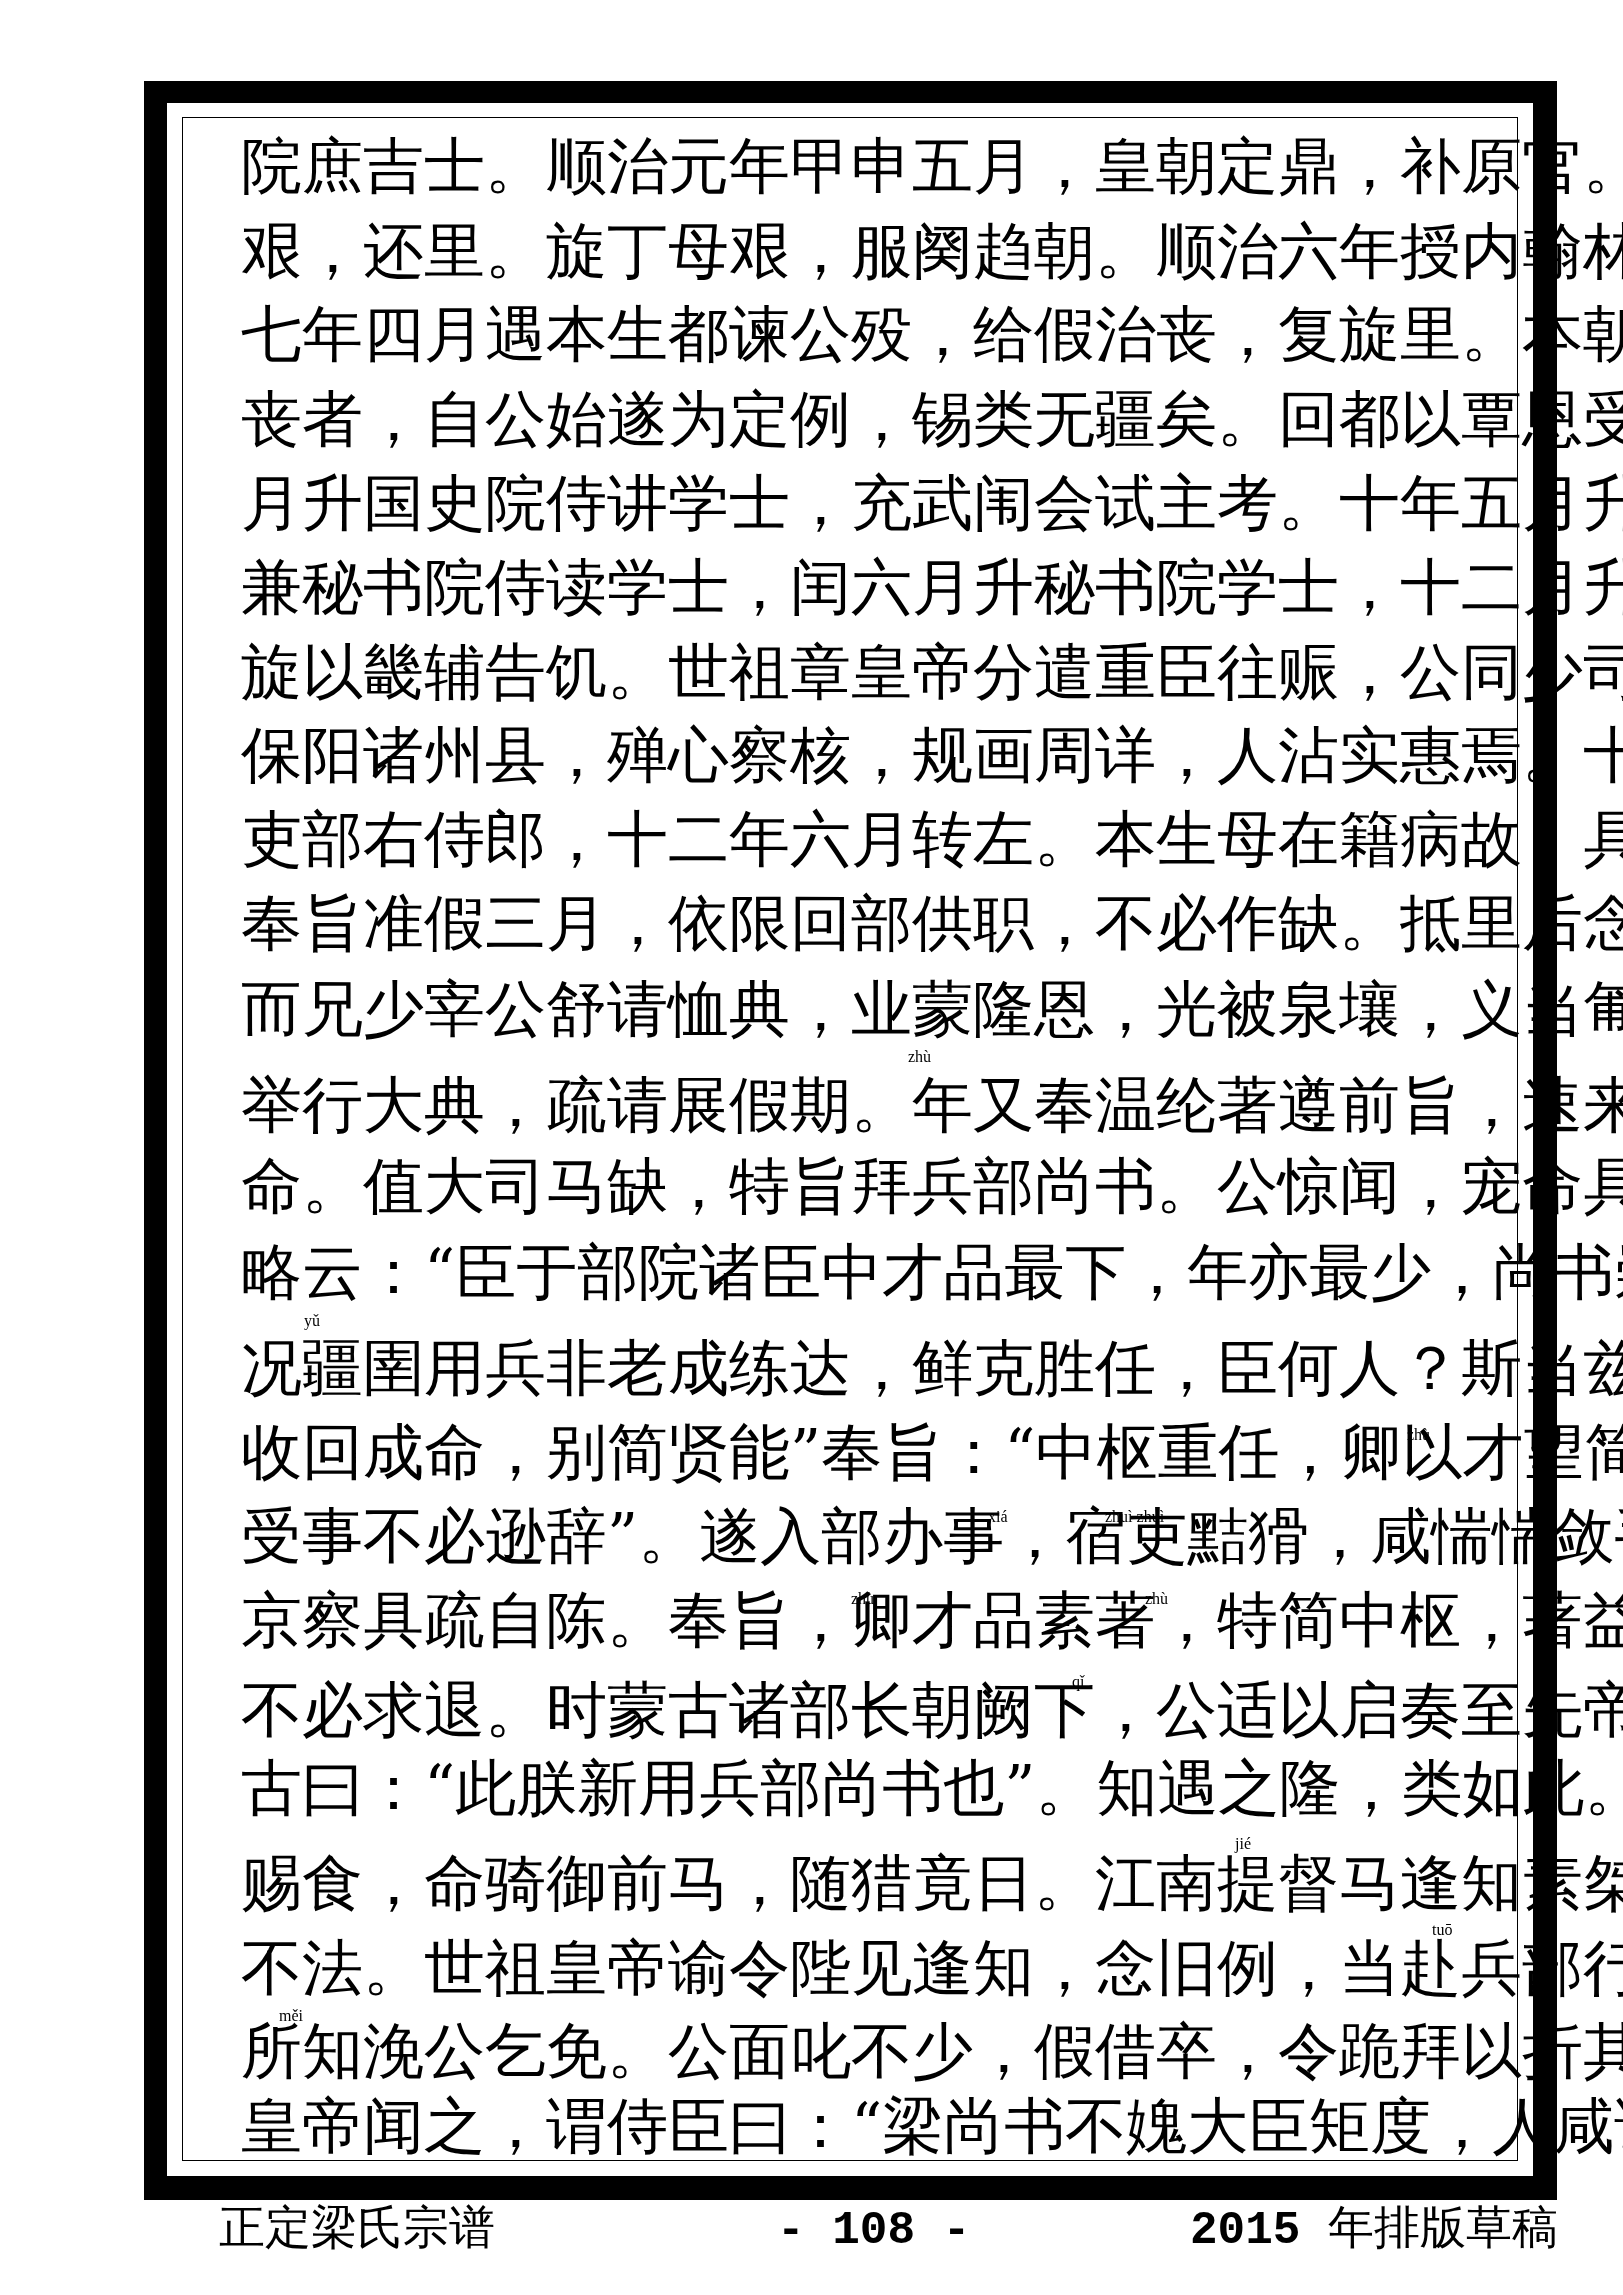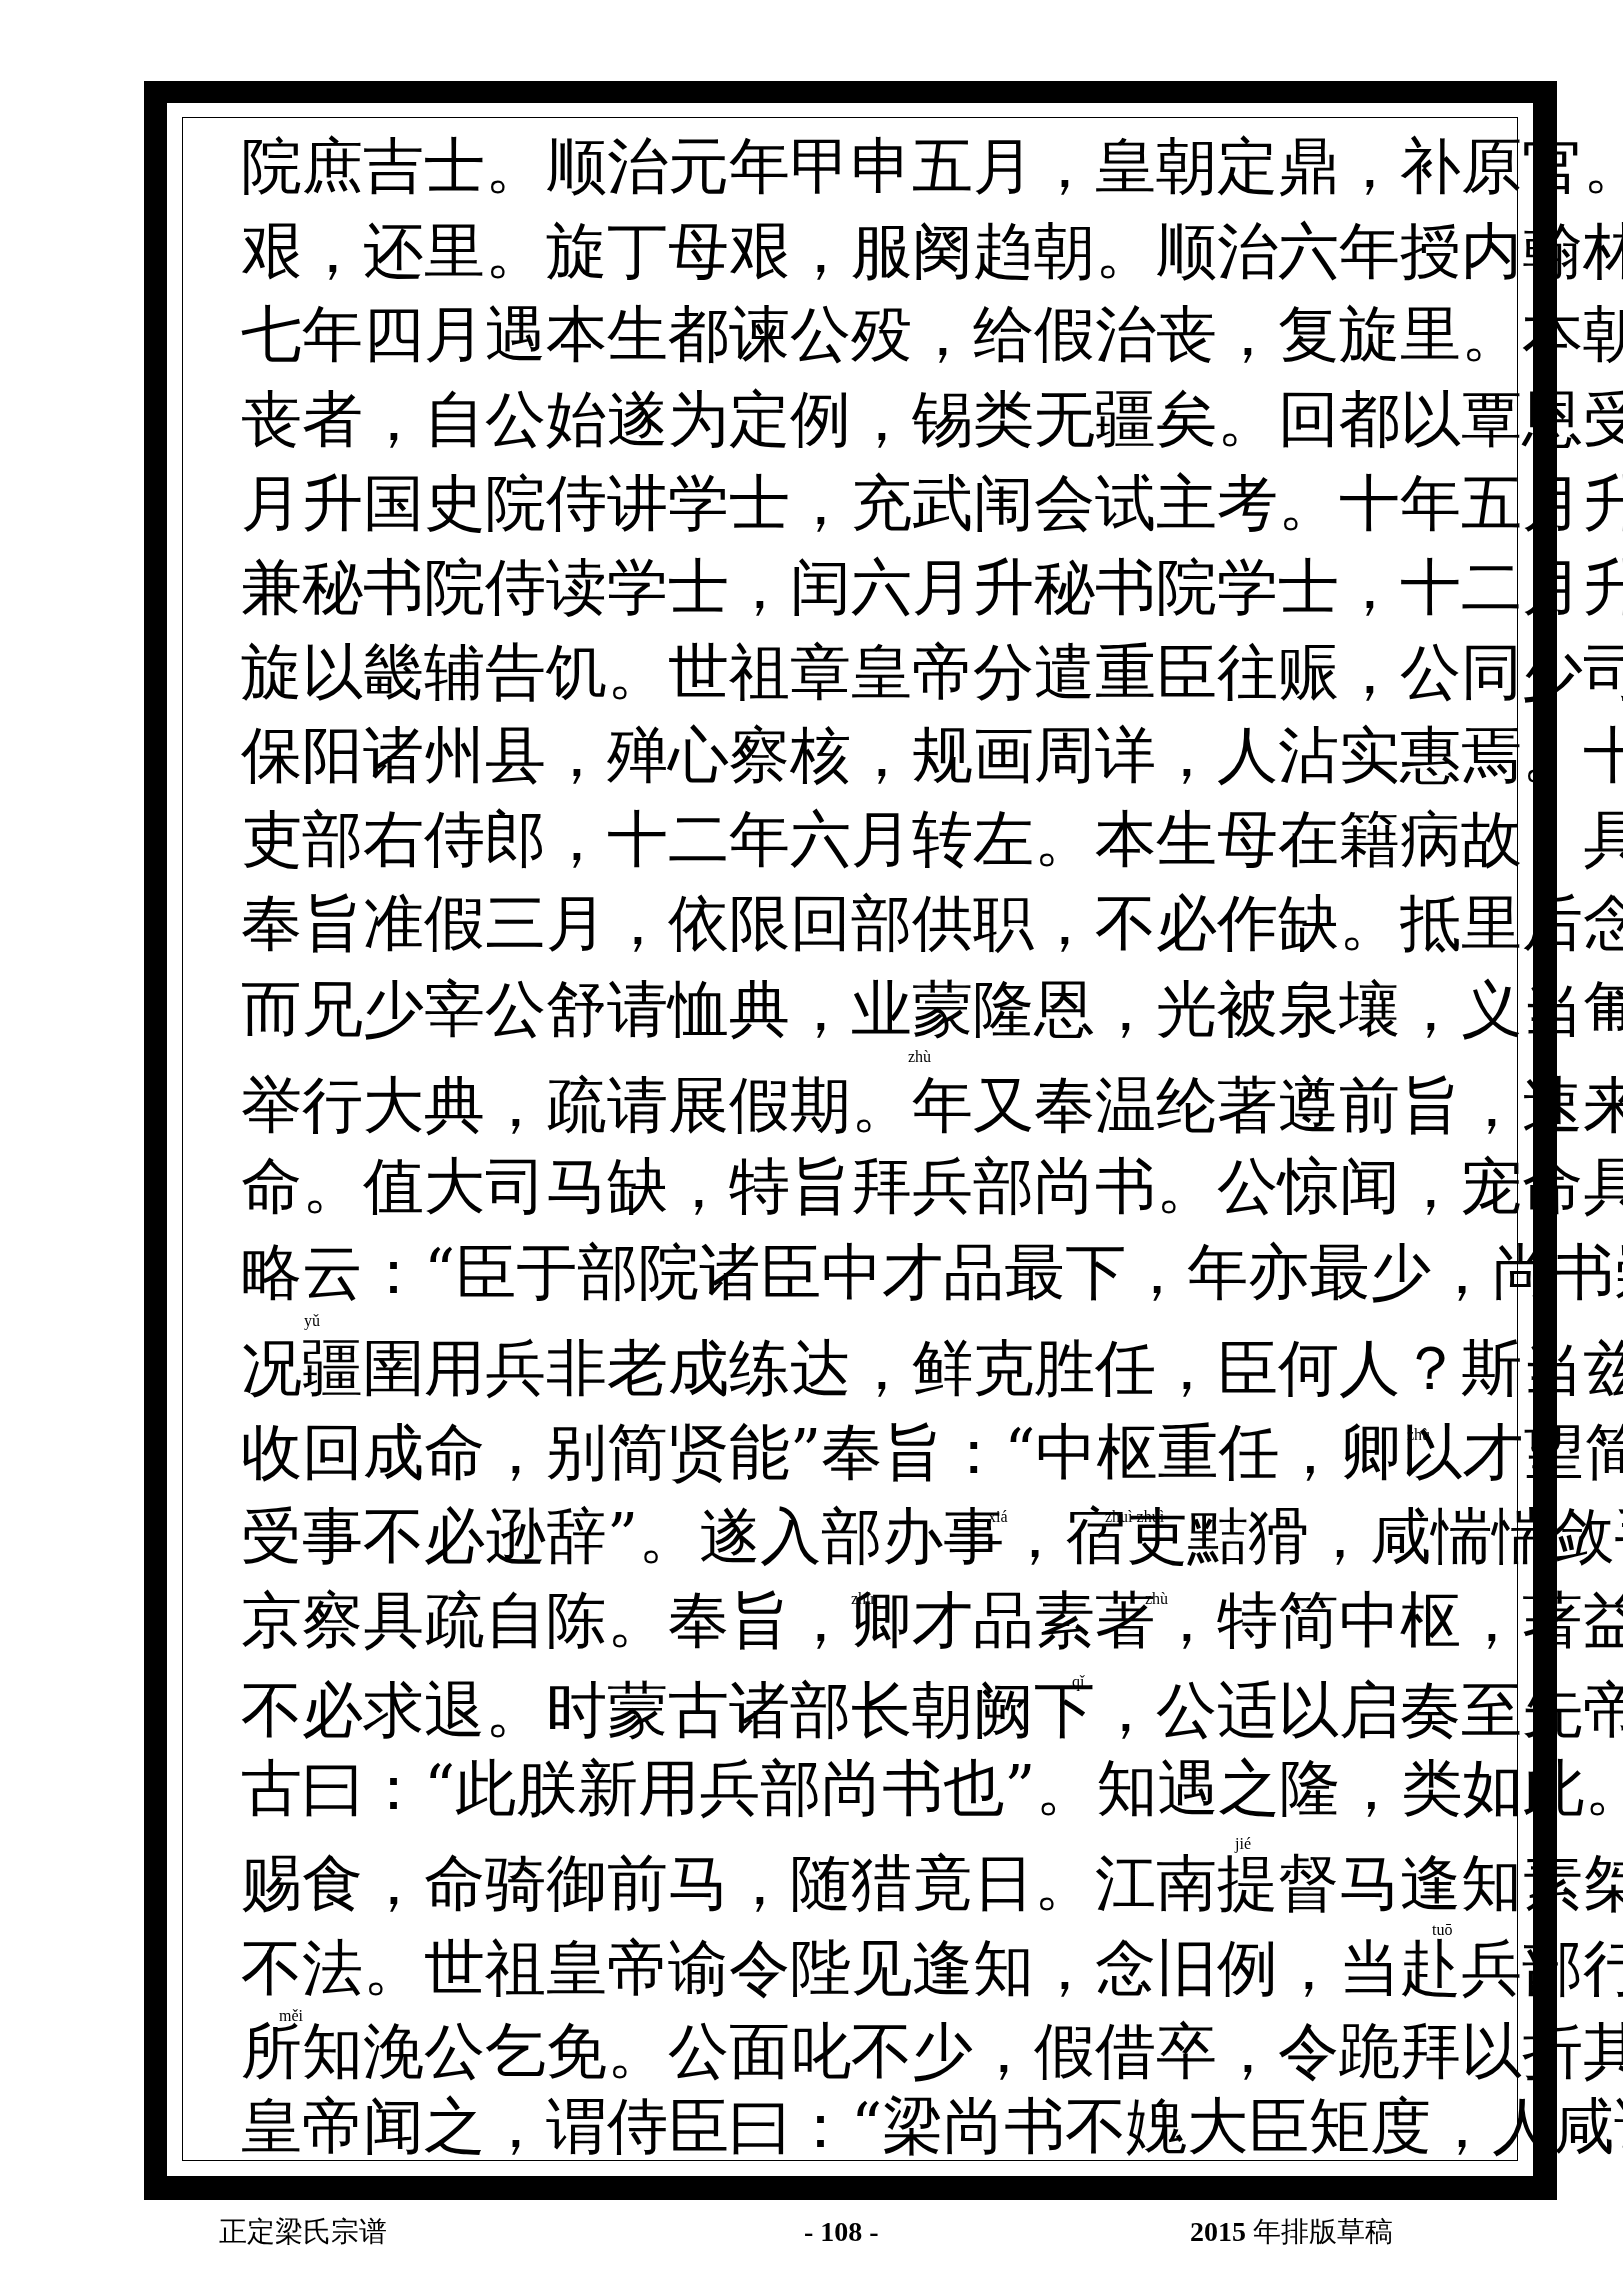--- a/index.html
+++ b/index.html
@@ -10,24 +10,24 @@
   .white-gap { position:absolute; left:167px; top:103px; width:1366px; height:2073px;
                background:#fff; }
   .inner-frame { position:absolute; left:182px; top:117px; width:1336px; height:2044px;
                  border:1.6px solid #000; box-sizing:border-box; background:#fff; }
   .line { position:absolute; left:241px; width:1250px; height:65px;
           font-size:61px; line-height:65px; white-space:nowrap;
           display:flex; justify-content:space-between; }
   .line span.ch { display:inline-block; width:61px; text-align:center; }
   .ruby { position:absolute; font-family:"Liberation Serif","DejaVu Serif",serif;
           font-size:16px; line-height:24.5px; white-space:nowrap; }
-  .footer { position:absolute; top:2207px; height:49px; font-size:28px; line-height:49px;
-            font-family:Liberation Serif, serif; white-space:nowrap; }
+  .footer { position:absolute; top:2207px; height:49px; font-size:46px; line-height:49px;
+            font-family:Liberation Mono, monospace; white-space:nowrap; }
   .footer-left { left:219px; }
-  .footer-center { left:804px; font-weight:bold; }
+  .footer-center { left:777px; font-weight:bold; }
   .footer-right { left:1190px; }
   .footer-right b { font-weight:bold; }
 </style>
 </head>
 <body>
 
 <div class="outer-frame"></div>
 <div class="white-gap"></div>
 <div class="inner-frame"></div>
 

